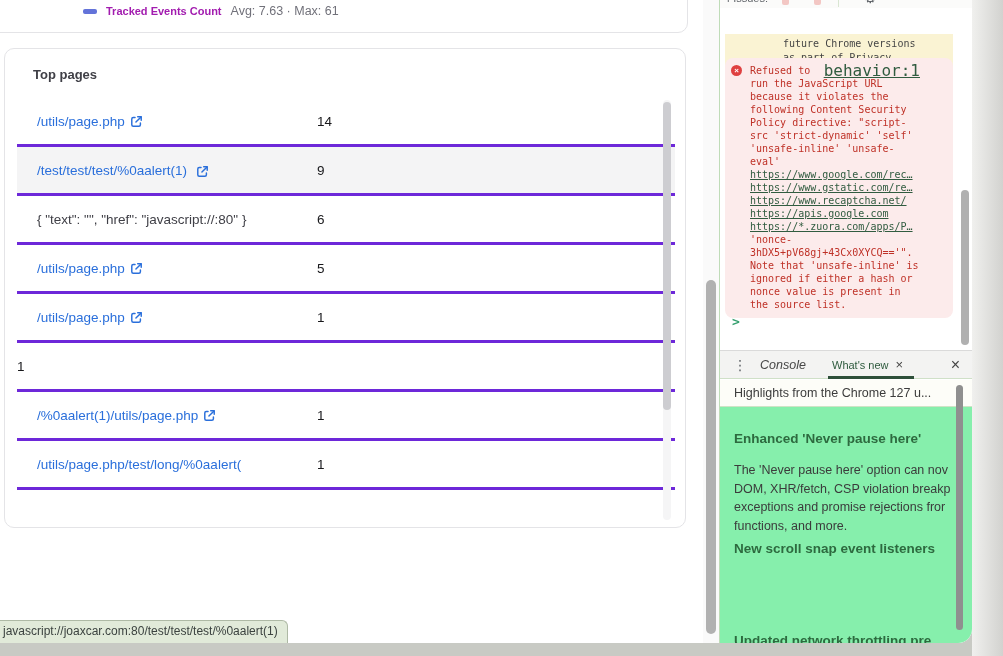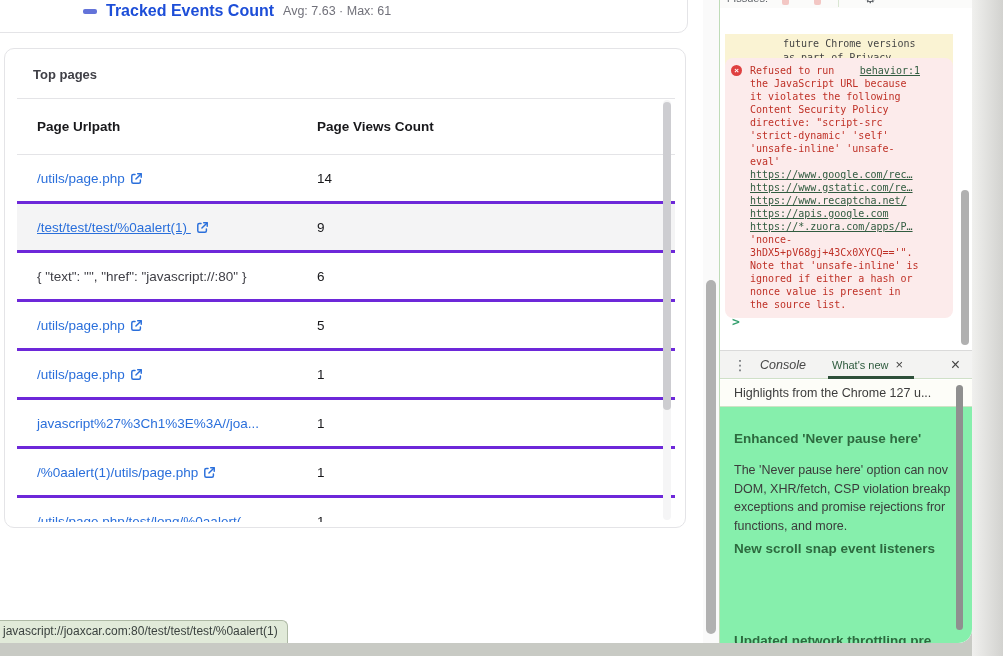--- a/index.html
+++ b/index.html
@@ -11,38 +11,38 @@
     border-bottom-right-radius:14px;overflow:hidden;z-index:2;}
   .right-band{position:absolute;left:972px;top:0;width:31px;height:656px;
     background:linear-gradient(to right,#f0f0ee,#d2d2cf);z-index:1;}
 
   
   .page{position:absolute;left:0;top:0;width:703px;height:643px;background:#fff;}
   .chart-card{position:absolute;left:-12px;top:-44px;width:700px;height:77px;
     background:#fff;border:1px solid #e4e4e7;border-radius:10px;}
   .legend-row{position:absolute;left:94px;top:44px;display:flex;align-items:center;gap:9px;height:20px;}
   .legend-dash{width:14px;height:5px;border-radius:2px;background:#6373d9;}
-  .legend-label{font-size:16px;font-weight:700;color:#1d4ed8;white-space:nowrap;}
+  .legend-label{font-size:11px;font-weight:700;color:#a21caf;white-space:nowrap;}
   .legend-stats{font-size:12.5px;color:#71717a;white-space:nowrap;}
 
   .pages-card{position:absolute;left:4px;top:48px;width:682px;height:480px;background:#fff;
     border:1px solid #e4e4e7;border-radius:10px;overflow:hidden;}
   .card-title{position:absolute;left:28px;top:18px;font-size:13px;font-weight:600;color:#3f3f46;}
   .ptable{position:absolute;left:12px;top:49px;width:658px;height:424px;overflow:hidden;}
   .thead{height:57px;display:flex;align-items:center;border-top:1px solid #e4e4e7;
     border-bottom:1px solid #e4e4e7;}
   .th{font-size:13.5px;font-weight:700;color:#18181b;}
   .col1{width:300px;padding-left:20px;overflow:hidden;white-space:nowrap;}
   .col2{flex:1;font-size:13.5px;color:#18181b;}
   .trow{height:49px;display:flex;align-items:center;border-bottom:3px solid #6d28d9;}
   .trow.hovered{background:#f4f4f5;}
   .cell-text{font-size:13.5px;color:#3f3f46;white-space:pre;}
   a.plink{font-size:13.5px;color:#2a6fdb;text-decoration:none;white-space:pre;
     display:inline-flex;align-items:center;gap:5px;}
-  .trow.hovered a.plink{text-decoration:underline;}
+  .trow.hovered a.plink{align-items:flex-end;}
   .ext-icon{display:inline-block;width:13px;height:13px;flex:none;}
   .ext-icon svg{display:block;width:13px;height:13px;stroke:#2a6fdb;fill:none;
     stroke-width:1.8;stroke-linecap:round;stroke-linejoin:round;}
   .tbl-scroll-track{position:absolute;right:4px;top:2px;width:8px;height:420px;
     background:#f5f5f6;border-radius:4px;}
   .tbl-scroll-thumb{position:absolute;right:4px;top:4px;width:8px;height:308px;
     background:#cdcdd1;border-radius:4px;}
 
   
   .page-scrollbar{position:absolute;left:703px;top:0;width:16px;height:643px;background:#fafafa;}
@@ -65,21 +65,21 @@
     border-radius:0 0 8px 8px;margin-top:26px;}
   .warn-text{position:absolute;left:58px;top:3px;width:142px;font-size:10px;line-height:13.5px;color:#454545;}
   .err-block{position:absolute;left:5px;top:50px;width:228px;background:#fcebeb;border-radius:8px;
     padding:6px 0 7px 0;}
   .err-icon{position:absolute;left:6px;top:7px;width:11px;height:11px;border-radius:50%;
     background:#df4040;color:#fff;font-size:8px;line-height:11px;text-align:center;font-weight:700;}
   .err-text{margin-left:25px;margin-right:33px;font-size:10px;line-height:13px;color:#bf3127;
     overflow-wrap:break-word;}
   .err-text a{color:#315c40;text-decoration:underline;}
   a.src-link{float:right;margin-left:6px;color:#315c40;text-decoration:underline;
-    font-size:10px;line-height:13px;}
+    font-size:16px;line-height:13px;}
   .prompt{position:absolute;left:12px;top:306px;font-size:13px;font-weight:700;color:#35a06f;}
   .console-scroll-thumb{position:absolute;right:3px;top:182px;width:8px;height:155px;
     background:#b0b0b0;border-radius:4px;}
 
   .drawer-tabs{position:absolute;left:0;top:350px;right:0;height:29px;background:#f3f3f2;
     border-top:1px solid #dadada;border-bottom:1px solid #cfe0c8;}
   .kebab{position:absolute;left:13px;top:6px;font-size:14px;color:#5f6368;letter-spacing:0;}
   .tab-console{position:absolute;left:40px;top:7px;font-size:12.5px;color:#474747;font-style:italic;}
   .tab-whatsnew{position:absolute;left:112px;top:7px;display:flex;align-items:center;gap:7px;}
   .tab-whatsnew .lbl{font-size:11px;color:#2d5a3d;}
@@ -116,24 +116,20 @@
         <span class="legend-dash"></span>
         <span class="legend-label">Tracked Events Count</span>
         <span class="legend-stats">Avg: 7.63 · Max: 61</span>
       </div>
     </div>
 
     <div class="pages-card">
       <div class="card-title">Top pages</div>
 
       <div class="ptable">
-        <div class="thead">
-          <div class="th col1">Page Urlpath</div>
-          <div class="th col2">Page Views Count</div>
-        </div>
 
         <div class="trow">
           <div class="col1"><a class="plink" href="#"><span>/utils/page.php</span><span class="ext-icon"><svg viewBox="0 0 16 16">
                     <path d="M6.2 3.2H4A1.8 1.8 0 0 0 2.2 5v7A1.8 1.8 0 0 0 4 13.8h7a1.8 1.8 0 0 0 1.8-1.8V9.8"></path>
                     <path d="M9.5 2.2h4.3v4.3"></path>
                     <path d="M13.6 2.4 7.3 8.7"></path>
                   </svg></span></a></div>
           <div class="col2">14</div>
         </div>
 
@@ -163,21 +159,20 @@
         <div class="trow">
           <div class="col1"><a class="plink" href="#"><span>/utils/page.php</span><span class="ext-icon"><svg viewBox="0 0 16 16">
                     <path d="M6.2 3.2H4A1.8 1.8 0 0 0 2.2 5v7A1.8 1.8 0 0 0 4 13.8h7a1.8 1.8 0 0 0 1.8-1.8V9.8"></path>
                     <path d="M9.5 2.2h4.3v4.3"></path>
                     <path d="M13.6 2.4 7.3 8.7"></path>
                   </svg></span></a></div>
           <div class="col2">1</div>
         </div>
 
         <div class="trow">
-          <div class="col1"><a class="plink" href="#"><span>javascript%27%3Ch1%3E%3A//joa...</span></a></div>
           <div class="col2">1</div>
         </div>
 
         <div class="trow">
           <div class="col1"><a class="plink" href="#"><span>/%0aalert(1)/utils/page.php</span><span class="ext-icon"><svg viewBox="0 0 16 16">
                     <path d="M6.2 3.2H4A1.8 1.8 0 0 0 2.2 5v7A1.8 1.8 0 0 0 4 13.8h7a1.8 1.8 0 0 0 1.8-1.8V9.8"></path>
                     <path d="M9.5 2.2h4.3v4.3"></path>
                     <path d="M13.6 2.4 7.3 8.7"></path>
                   </svg></span></a></div>
           <div class="col2">1</div>

